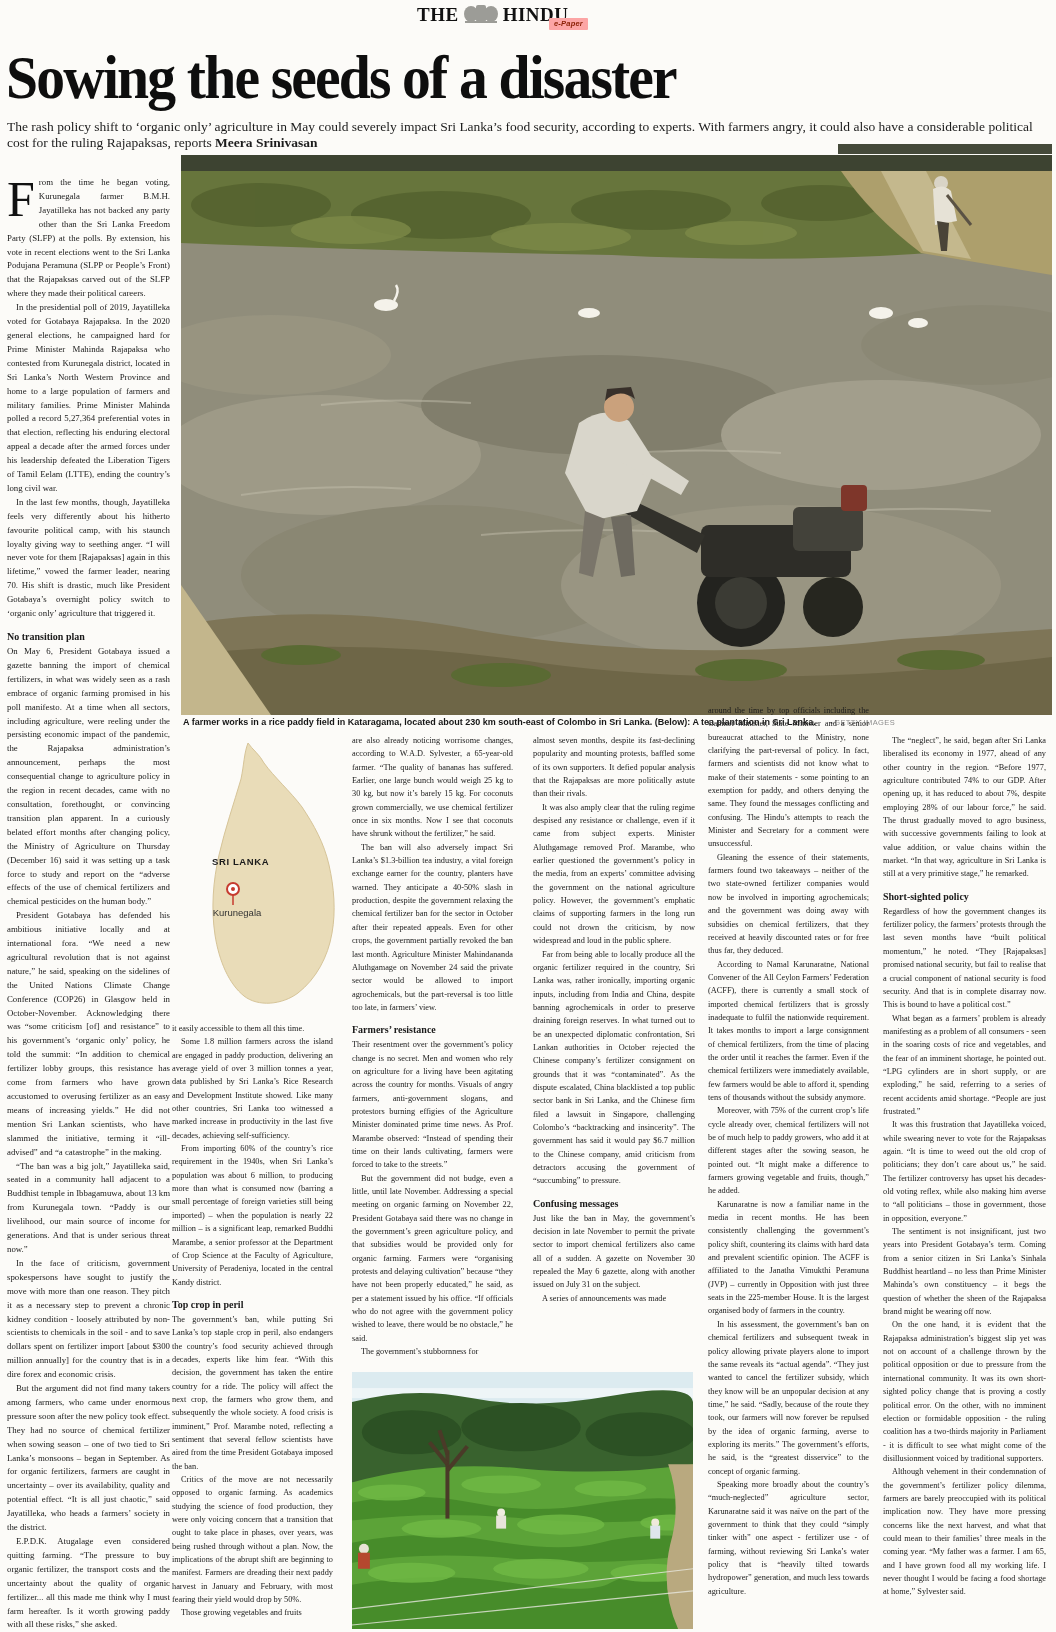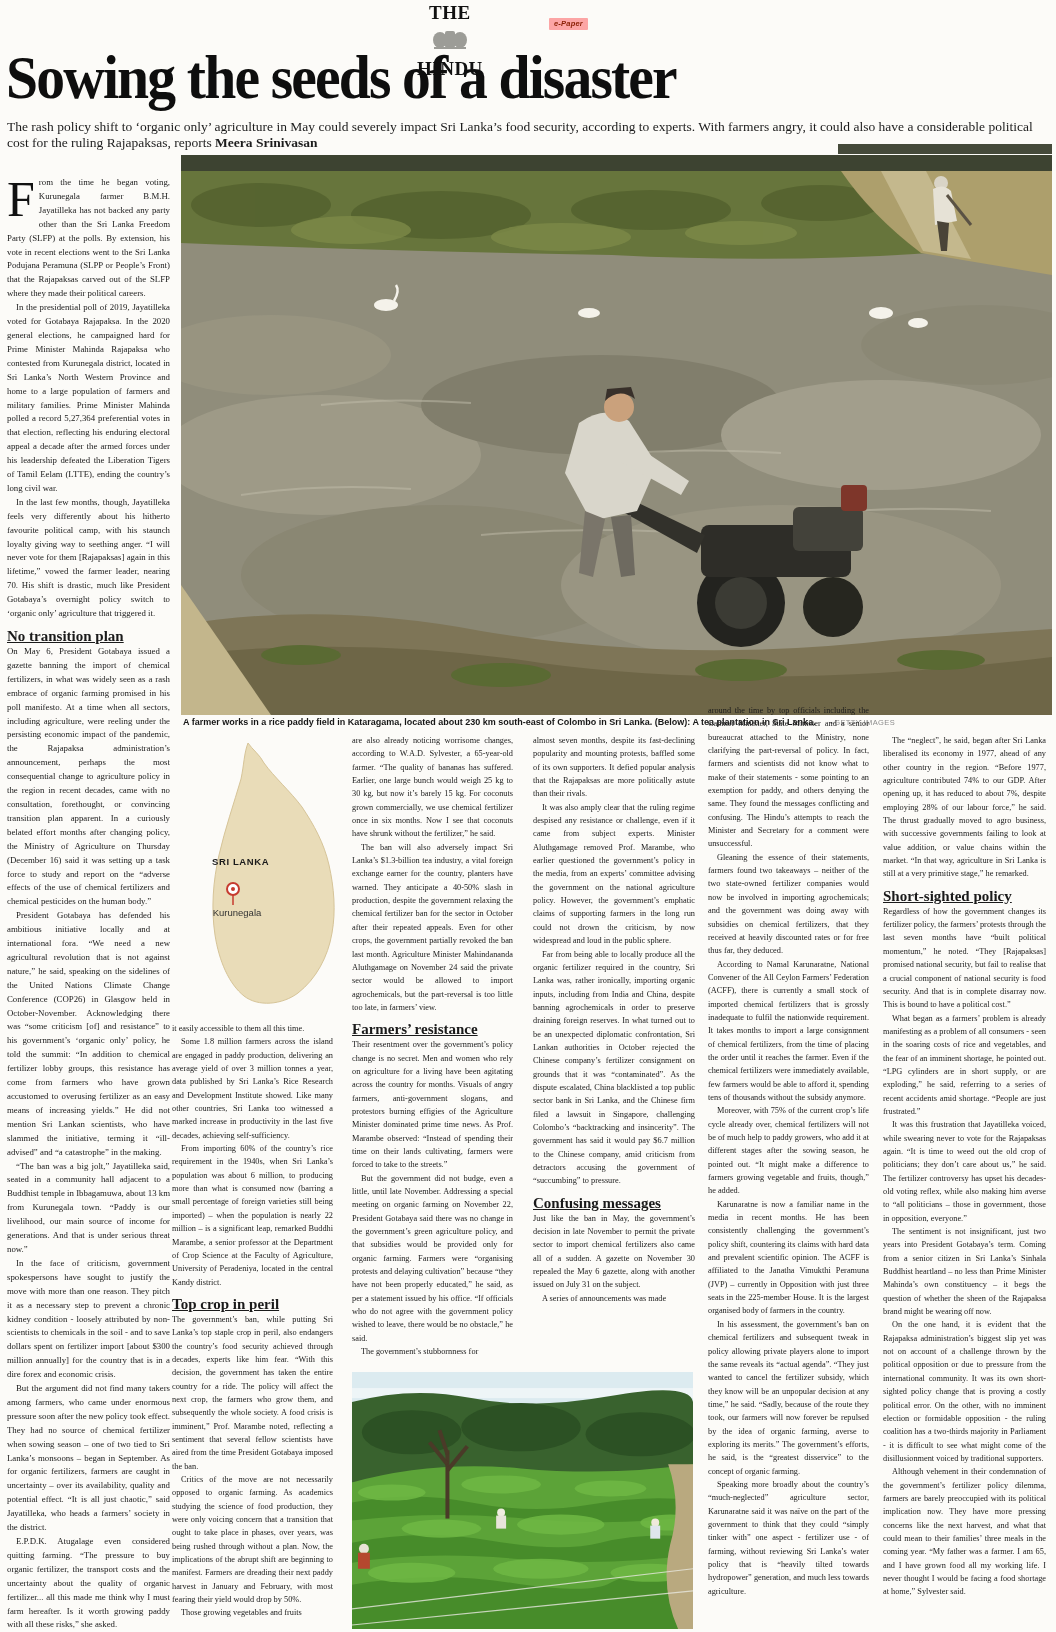--- a/index.html
+++ b/index.html
@@ -1,18 +1,18 @@
 <!DOCTYPE html>
 <html><head>
 <meta charset="utf-8">
 <style>
   html,body{margin:0;padding:0;background:#e8e8e8;}
   .page{position:relative;width:1056px;height:1632px;margin:0 auto;background:#fcfbf8;overflow:hidden;font-family:"Liberation Serif",serif;color:#1a1a1a;}
   
-  .masthead{position:absolute;left:417px;top:2px;display:flex;align-items:center;gap:4px;flex-direction:column;}
+  .masthead{position:absolute;left:417px;top:2px;display:flex;align-items:center;gap:4px;}
   .masthead .mt{font-family:"Liberation Serif",serif;font-weight:bold;font-size:19px;letter-spacing:.5px;color:#111;}
   .emblem{display:inline-block;opacity:.8;}
   .epaper-badge{position:absolute;left:549px;top:18px;background:#fca5a5;color:#8a1f04;font:bold italic 7.5px/1 "Liberation Sans",sans-serif;padding:2px 5px;border-radius:1px;letter-spacing:.2px;}
   
   .headline{position:absolute;left:6px;top:42px;margin:0;font-family:"Liberation Serif",serif;font-weight:bold;font-size:62px;letter-spacing:-2px;transform:scaleX(.93);transform-origin:left;white-space:nowrap;color:#0e0e0e;}
   .standfirst{position:absolute;left:7px;top:119px;width:1042px;font-size:13.5px;line-height:15.5px;color:#1c1c1c;}
   .standfirst b{font-weight:bold;}
   
   .photo-main{position:absolute;left:181px;top:155px;width:871px;height:560px;overflow:hidden;background:#8f8c7a;}
   .photo-main svg,.photo-tea svg{display:block;width:100%;height:100%;}
@@ -28,21 +28,21 @@
   
   .col{position:absolute;font-size:8.3px;line-height:13.35px;text-align:justify;overflow:hidden;color:#1a1a1a;}
   .c1{left:7px;top:176px;width:163px;height:1468px;font-size:8.8px;line-height:13.9px;}
   .c2{left:172px;top:1022px;width:161px;height:606px;}
   .c3{left:352px;top:734px;width:161px;height:634px;}
   .c4{left:533px;top:734px;width:162px;height:634px;}
   .c5{left:708px;top:704px;width:161px;height:894px;}
   .c6{left:883px;top:734px;width:163px;height:894px;}
   .para{text-indent:9px;margin:0;}
   .para.flush{text-indent:0;}
-  .subhead{font-weight:bold;font-size:15px;line-height:13px;margin-top:9px;margin-bottom:2px;text-indent:0;text-decoration:underline;}
+  .subhead{font-weight:bold;font-size:10px;line-height:13px;margin-top:9px;margin-bottom:2px;text-indent:0;}
   .dropcap{text-indent:0;}
   .dropcap::first-letter{float:left;font-size:50px;line-height:41px;padding:3px 4px 0 0;color:#111;}
   
   .photo-tea{position:absolute;left:352px;top:1372px;width:341px;height:257px;overflow:hidden;background:#5ca338;}
 </style>
 </head>
 <body>
 
 <div class="page">
 

